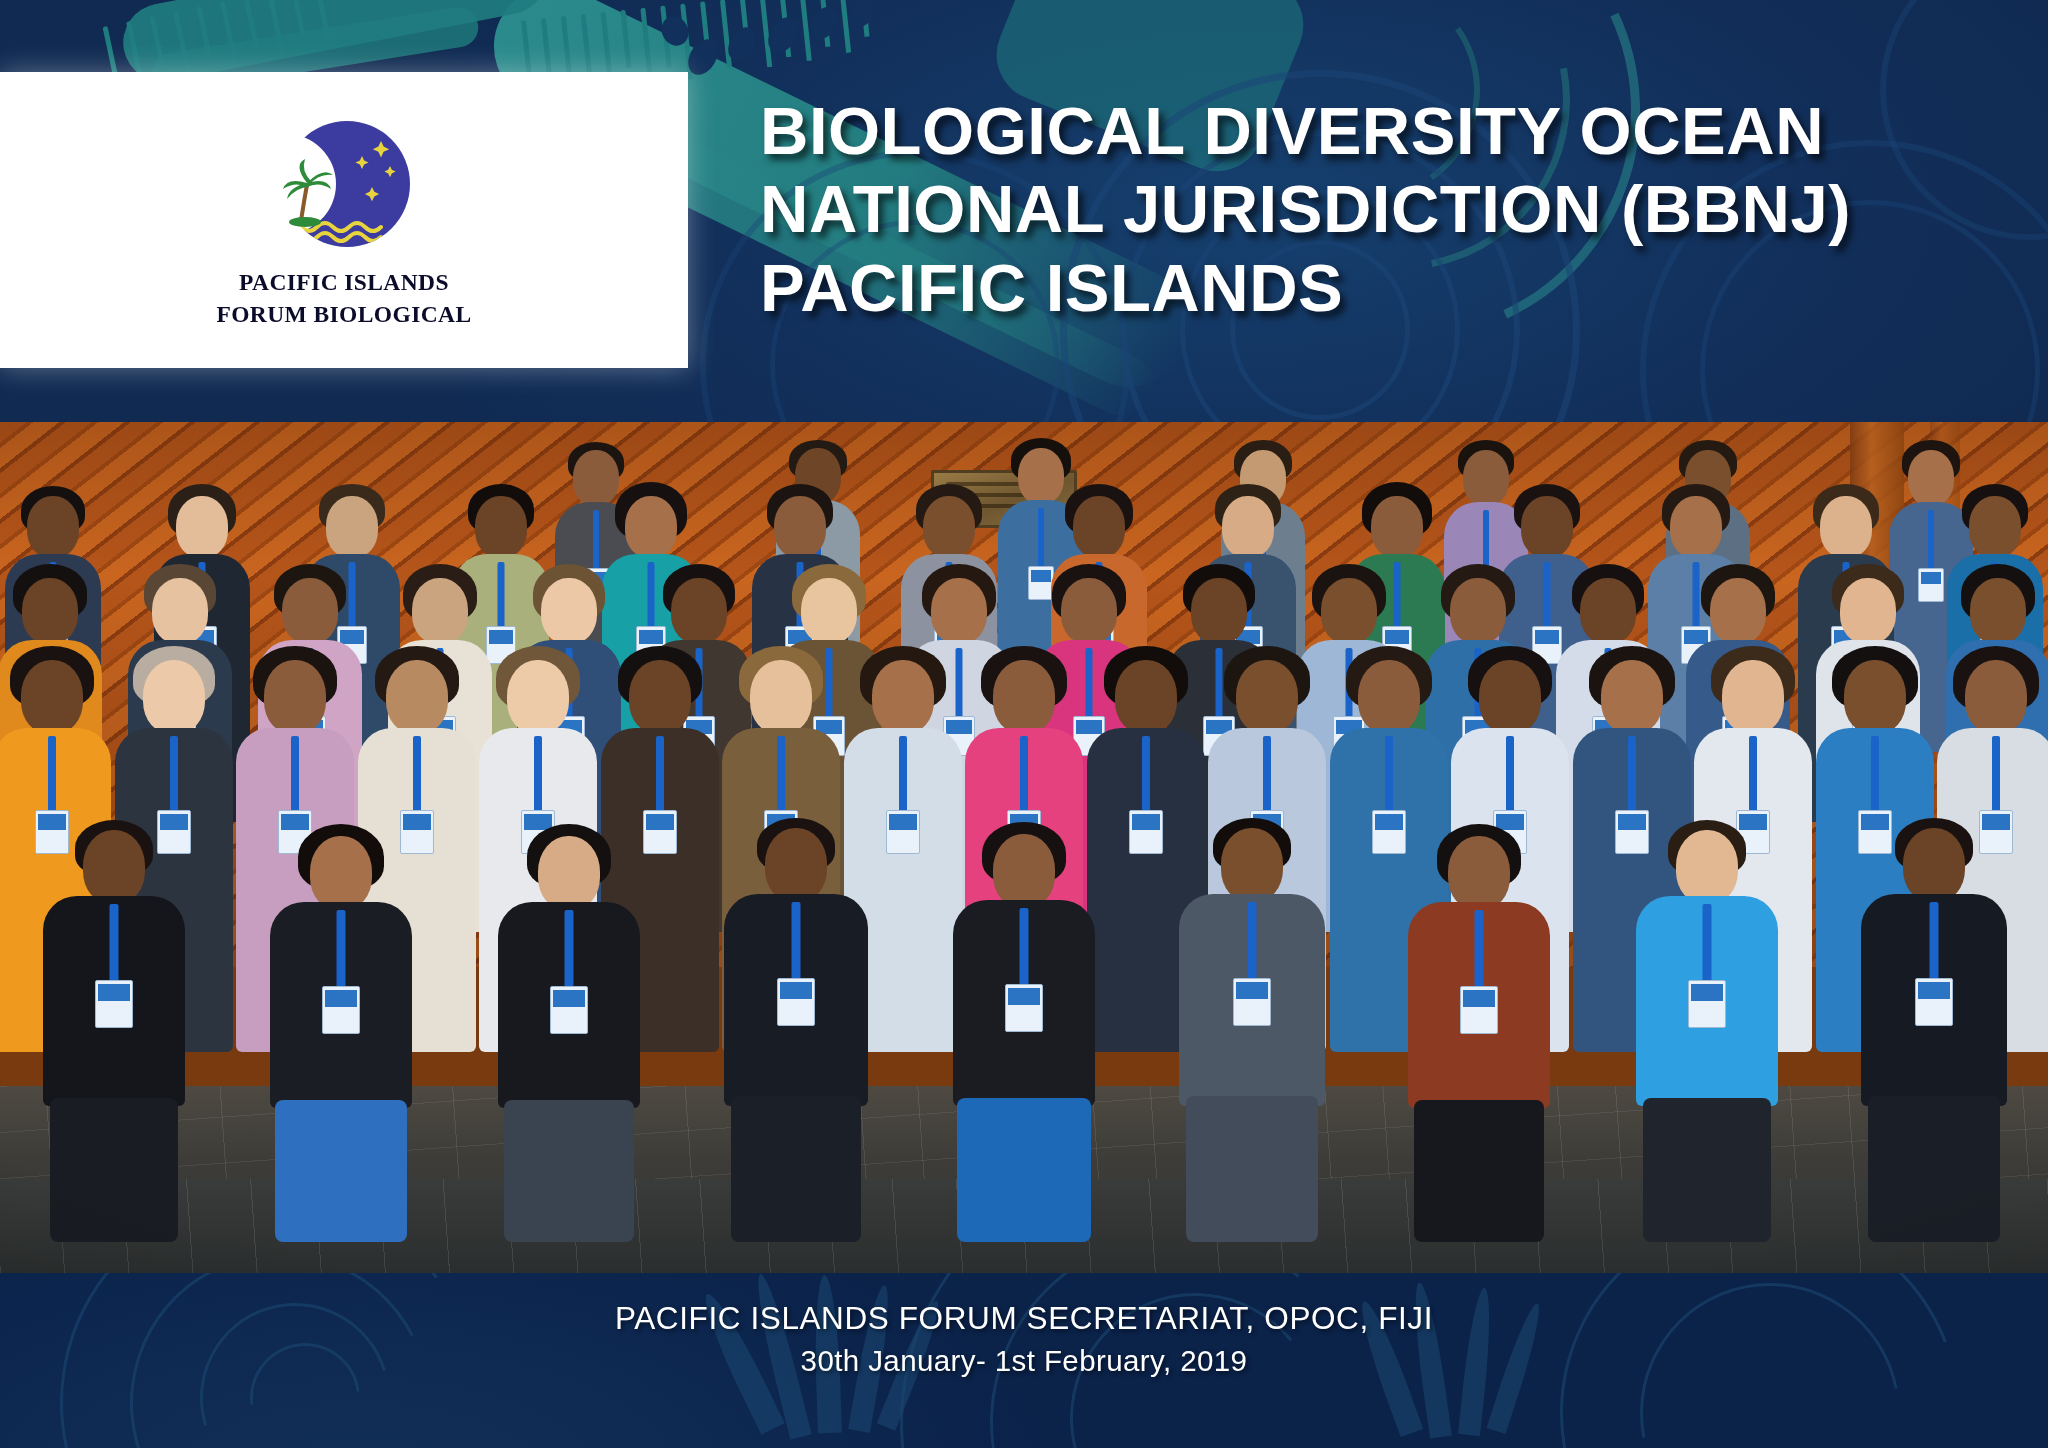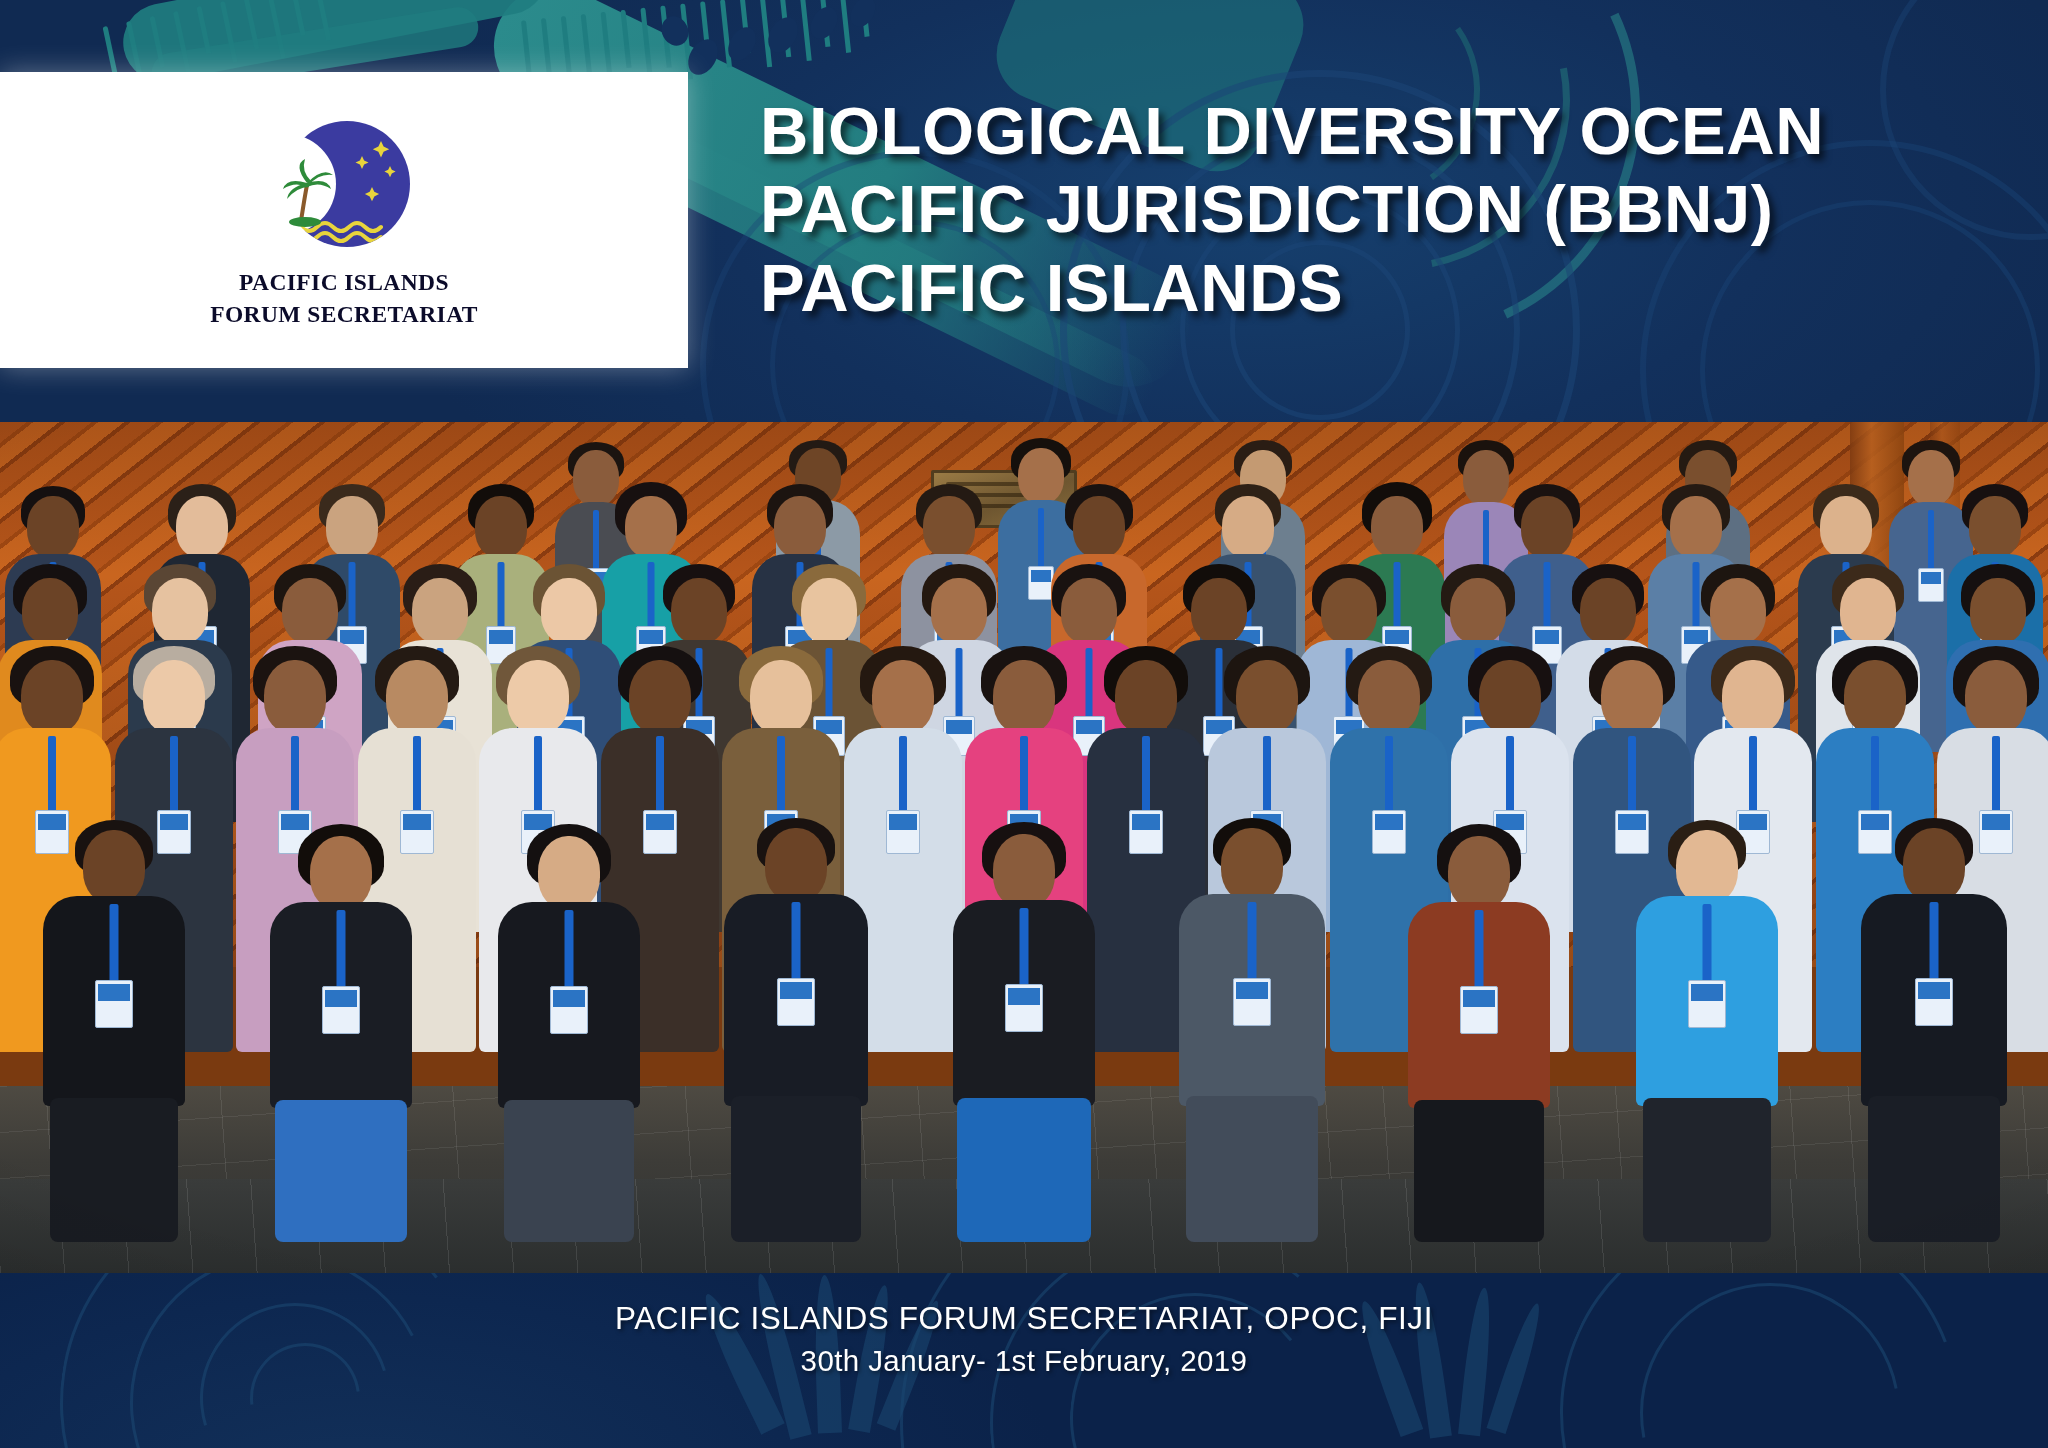--- a/index.html
+++ b/index.html
@@ -370,28 +370,28 @@
               <path d="M38 74 q20 -6 24 6 q-12 -8 -24 -2 Z"></path>
               <path d="M38 74 q-14 -18 -2 -24 q-4 12 6 22 Z"></path>
               <path d="M38 74 q16 -16 26 -8 q-14 -2 -24 10 Z"></path>
               <path d="M38 74 q-18 4 -20 16 q10 -12 22 -12 Z"></path>
             </g>
             <ellipse cx="36" cy="113" rx="16" ry="5" fill="#2e8b3a"></ellipse>
           </g>
         </svg>
         <div class="pifs-word">
           <span>PACIFIC ISLANDS</span><br>
-          <span>FORUM SECRETARIAT</span>
+          <span>FORUM BIOLOGICAL</span>
         </div>
       </div>
     </div>
 
     <div id="title-block">
       <div class="title-line">BIOLOGICAL   DIVERSITY  OCEAN</div>
-      <div class="title-line">PACIFIC  JURISDICTION   (BBNJ)</div>
+      <div class="title-line">NATIONAL  JURISDICTION   (BBNJ)</div>
       <div class="title-line">PACIFIC  ISLANDS</div>
     </div>
   </div>
 
   <div id="photo">
     <div class="wood"></div>
     <div class="wood-shade"></div>
     <div class="wood-post" style="left:1850px;width:54px;"></div>
     <div class="wood-post" style="left:1930px;width:30px;opacity:.5;"></div>
 

